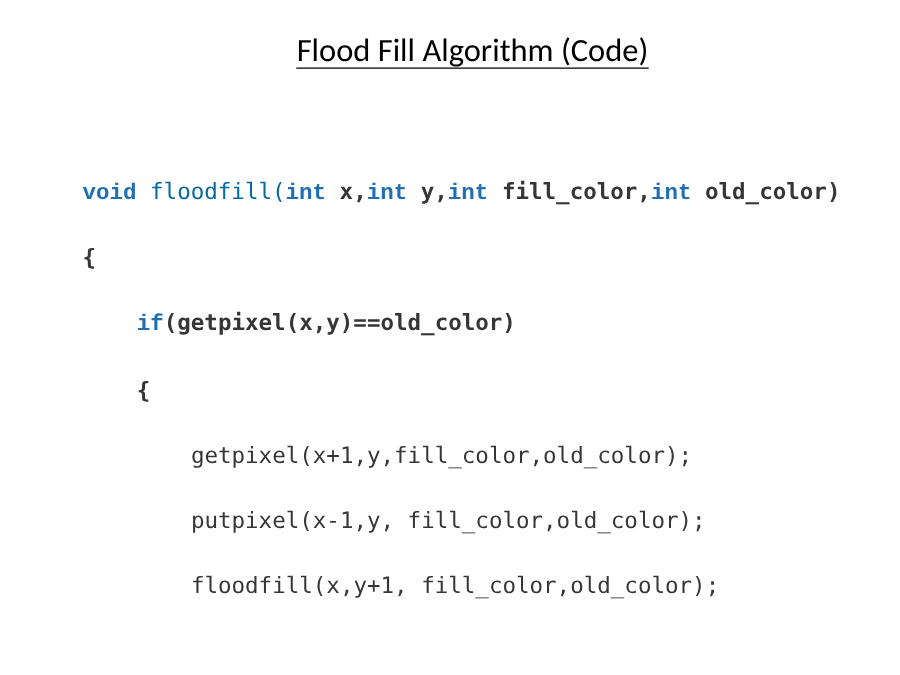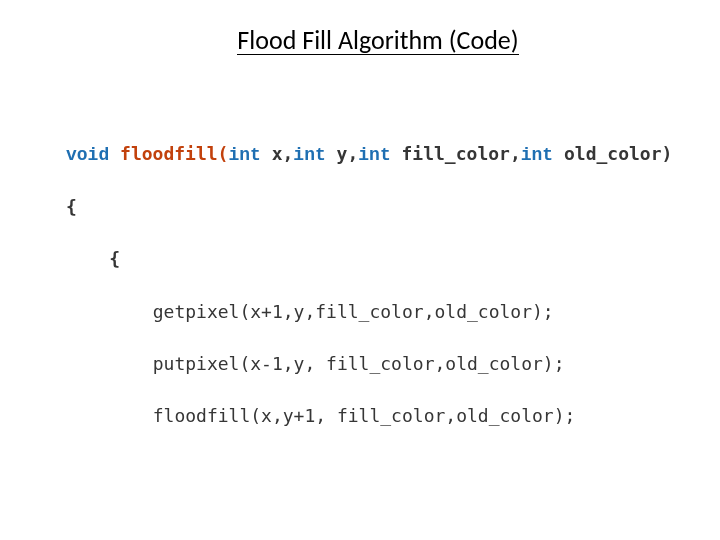--- a/index.html
+++ b/index.html
@@ -1,32 +1,33 @@
 <!DOCTYPE html>
 <html><head>
 <meta charset="utf-8">
 <style>
   html,body{margin:0;padding:0;width:720px;height:540px;background:#ffffff;font-family:Calibri,Arial,sans-serif;}
   .slide{position:relative;width:720px;height:540px;padding-left:36px;}
   .title{position:absolute;left:0;right:0;top:24px;text-align:center;font-size:26px;color:#000;}
   .title .u{display:inline-block;border-bottom:1.5px solid #000;line-height:1.05;}
   .code{position:absolute;left:66px;top:115px;font-family:Consolas,Menlo,monospace;font-size:18px;line-height:1.45;color:#363636;white-space:pre;}
   .kw{color:#1f6fb2;font-weight:bold;font-family:Liberation Mono, monospace;}
-  .fn{color:#c2410c;font-weight:bold;}
+  .fn{color:#0369a1;font-weight:normal;}
   .bold{font-weight:bold;}
 </style>
 </head>
 <body>
 <div class="slide">
 
 <div class="title"><span class="u">Flood Fill Algorithm (Code)</span></div>
 
 <div class="code">
 <div><span class="kw">void</span> <span class="fn">floodfill(</span><span class="kw">int</span><span class="bold"> x,</span><span class="kw">int</span><span class="bold"> y,</span><span class="kw">int</span><span class="bold"> fill_color,</span><span class="kw">int</span><span class="bold"> old_color)</span></div>
 <div class="bold">{</div>
+<div>    <span class="kw">if</span><span class="bold">(getpixel(x,y)==old_color)</span></div>
 <div class="bold">    <span>{</span></div>
 <div>        <span>getpixel(x+1,y,fill_color,old_color);</span></div>
 <div>        <span>putpixel(x-1,y, fill_color,old_color);</span></div>
 <div>        <span>floodfill(x,y+1, fill_color,old_color);</span></div>
 
 
 
 </div>
 
 </div>

